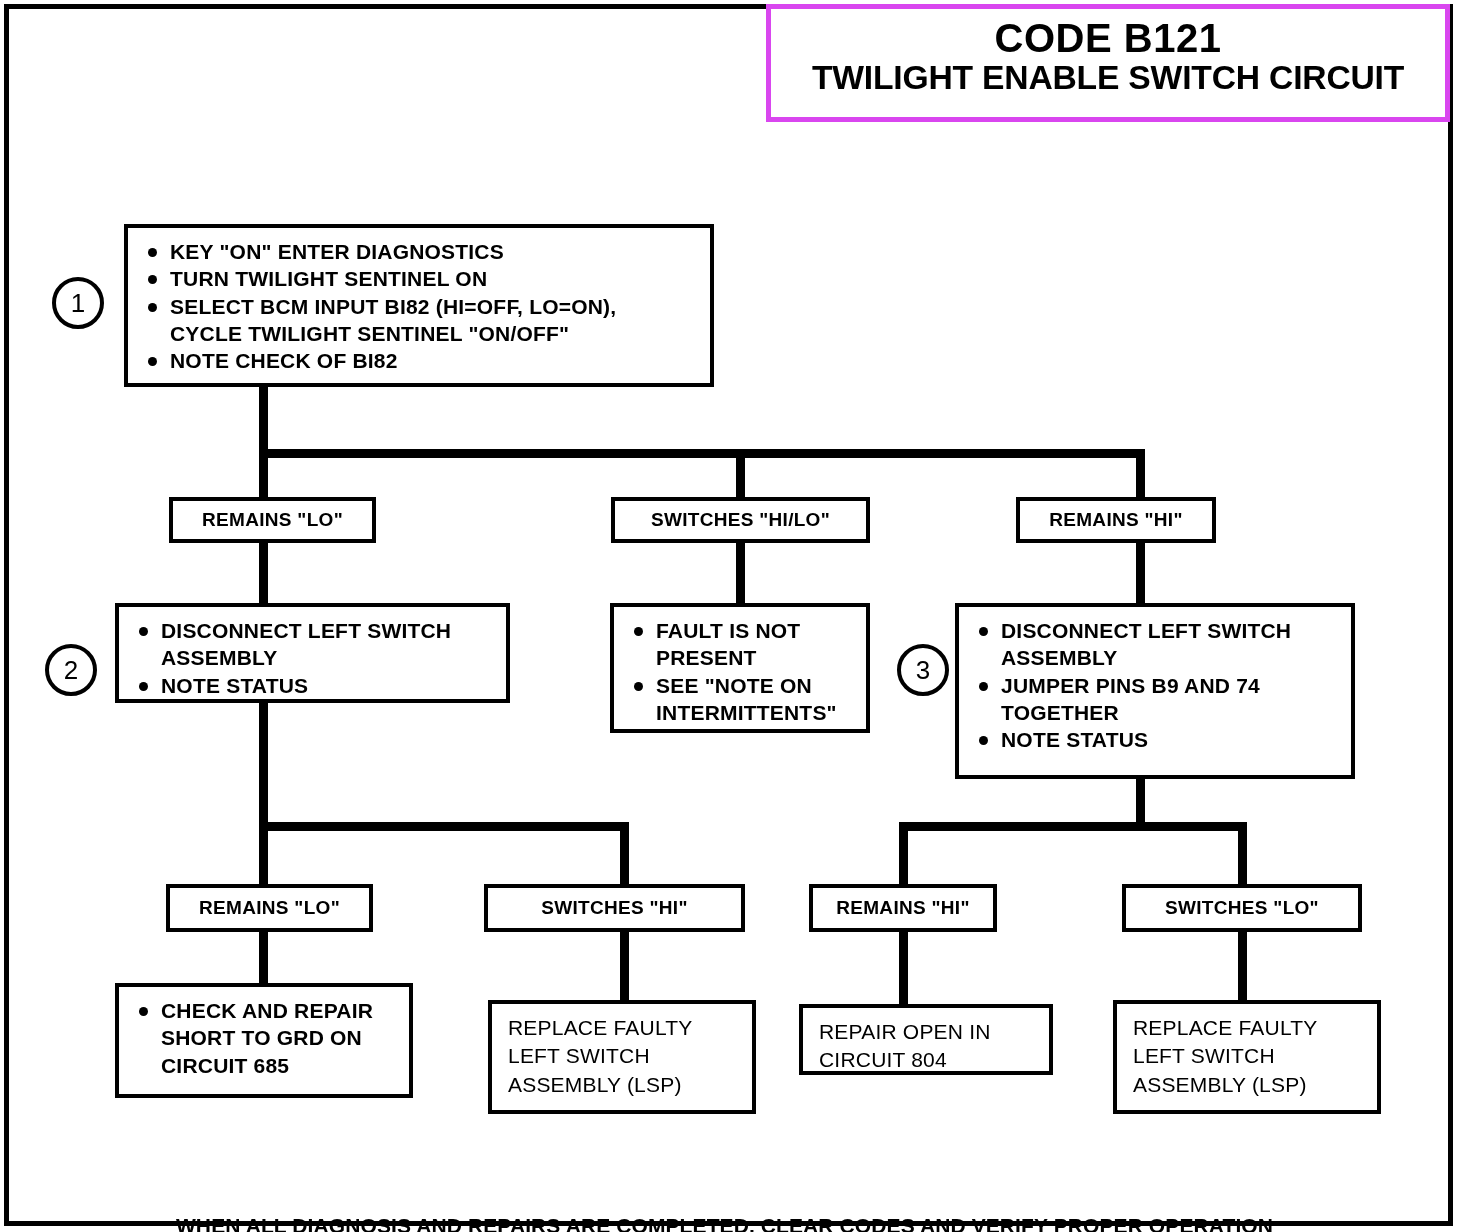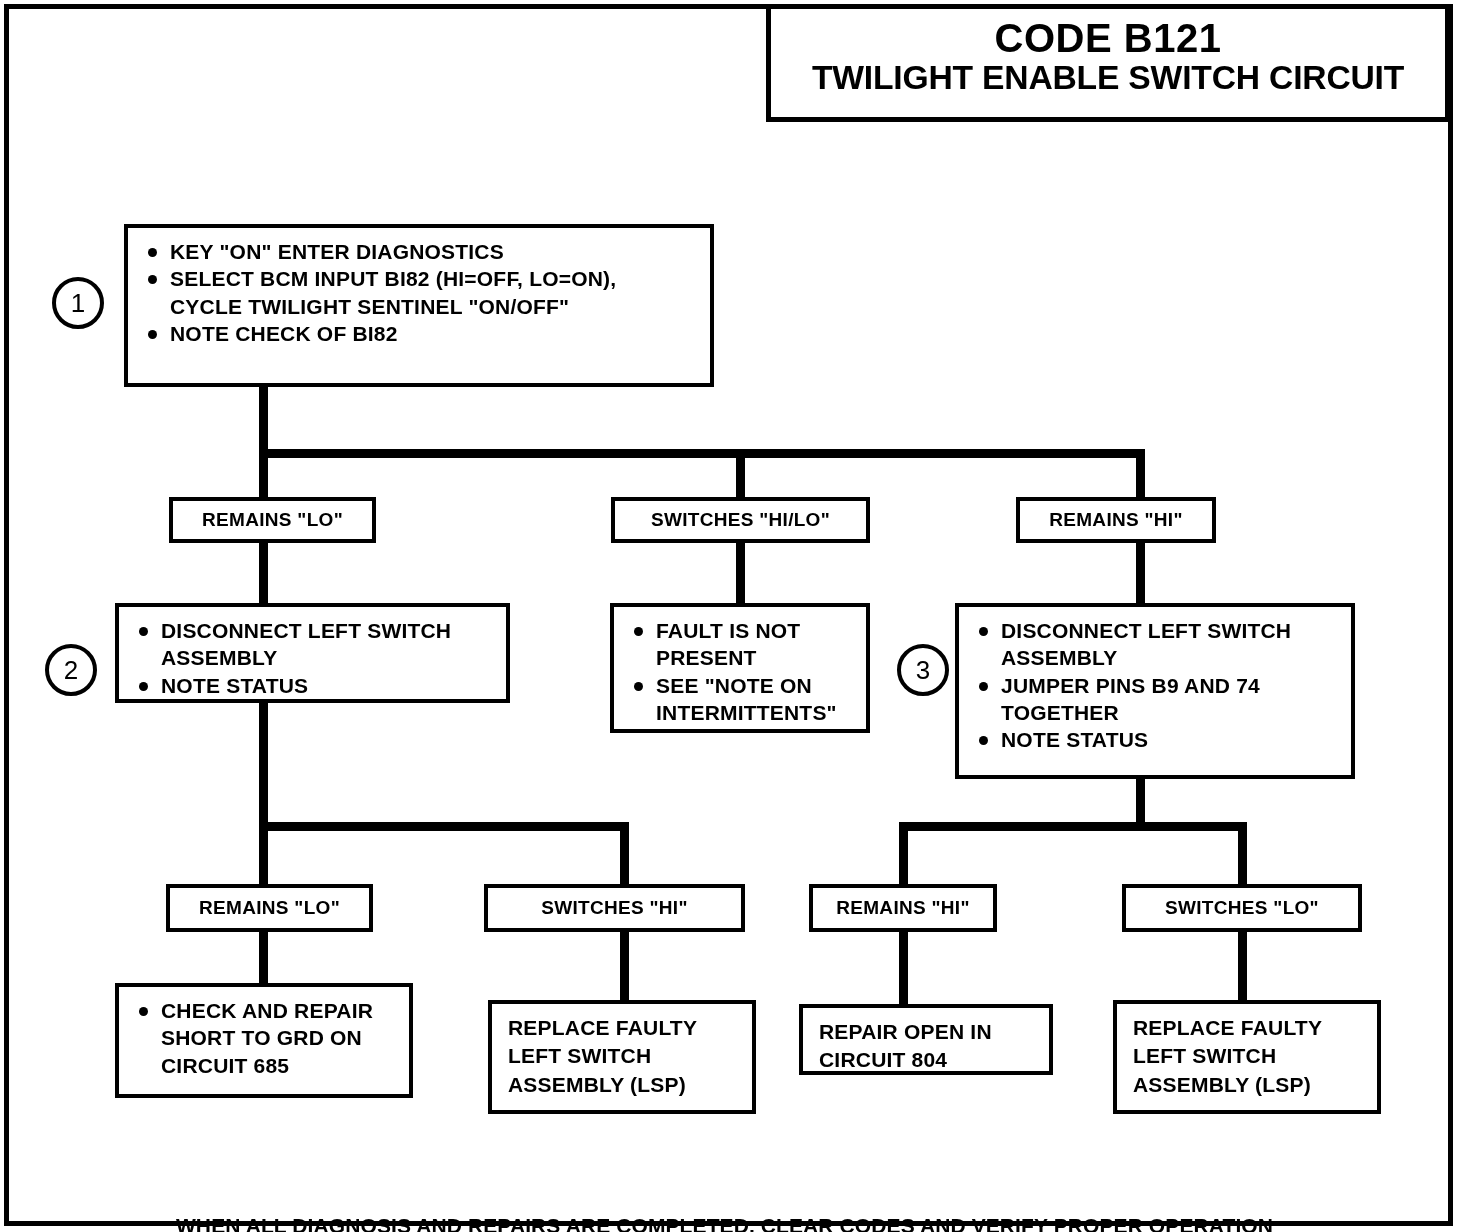--- a/index.html
+++ b/index.html
@@ -27,21 +27,21 @@
     box-sizing: border-box;
   }
 
   
   .title-block {
     position: absolute;
     left: 766px;
     top: 4px;
     width: 684px;
     height: 118px;
-    border: 5px solid #000000;
+    border: 5px solid #d946ef;
     box-sizing: border-box;
     background: #fff;
     text-align: center;
   }
   .title-line1 {
     font-size: 40px;
     font-weight: bold;
     letter-spacing: 0.5px;
     margin-top: 8px;
     line-height: 1.05;
@@ -101,21 +101,21 @@
     left: 4px;
     top: 10px;
     width: 9px;
     height: 9px;
     border-radius: 50%;
     background: #000;
   }
 
   .plain-text {
     font-size: 21px;
-    font-weight: bold;
+    font-weight: normal;
     line-height: 1.35;
     letter-spacing: 0.2px;
     color: #000;
     white-space: pre-line;
   }
 
   
   .step-circle {
     position: absolute;
     width: 52px;
@@ -193,20 +193,21 @@
   <div class="conn" style="left:620px; top:930px; width:9px; height:74px;"></div>
   <div class="conn" style="left:899px; top:930px; width:9px; height:74px;"></div>
   <div class="conn" style="left:1238px; top:930px; width:9px; height:74px;"></div>
 
   <div class="step-circle" style="left:52px; top:277px;">
     <span>1</span>
   </div>
   <div class="box action" style="left:124px; top:224px; width:590px; height:163px;">
     <ul class="bullets">
       <li>KEY "ON" ENTER DIAGNOSTICS</li>
+      <li>TURN TWILIGHT SENTINEL ON</li>
       <li>SELECT BCM INPUT BI82 (HI=OFF, LO=ON),
 CYCLE TWILIGHT SENTINEL "ON/OFF"</li>
       <li>NOTE CHECK OF BI82</li>
     </ul>
   </div>
 
   <div class="box decision" style="left:169px; top:497px; width:207px; height:46px;">
     <span>REMAINS "LO"</span>
   </div>
   <div class="box decision" style="left:611px; top:497px; width:259px; height:46px;">

